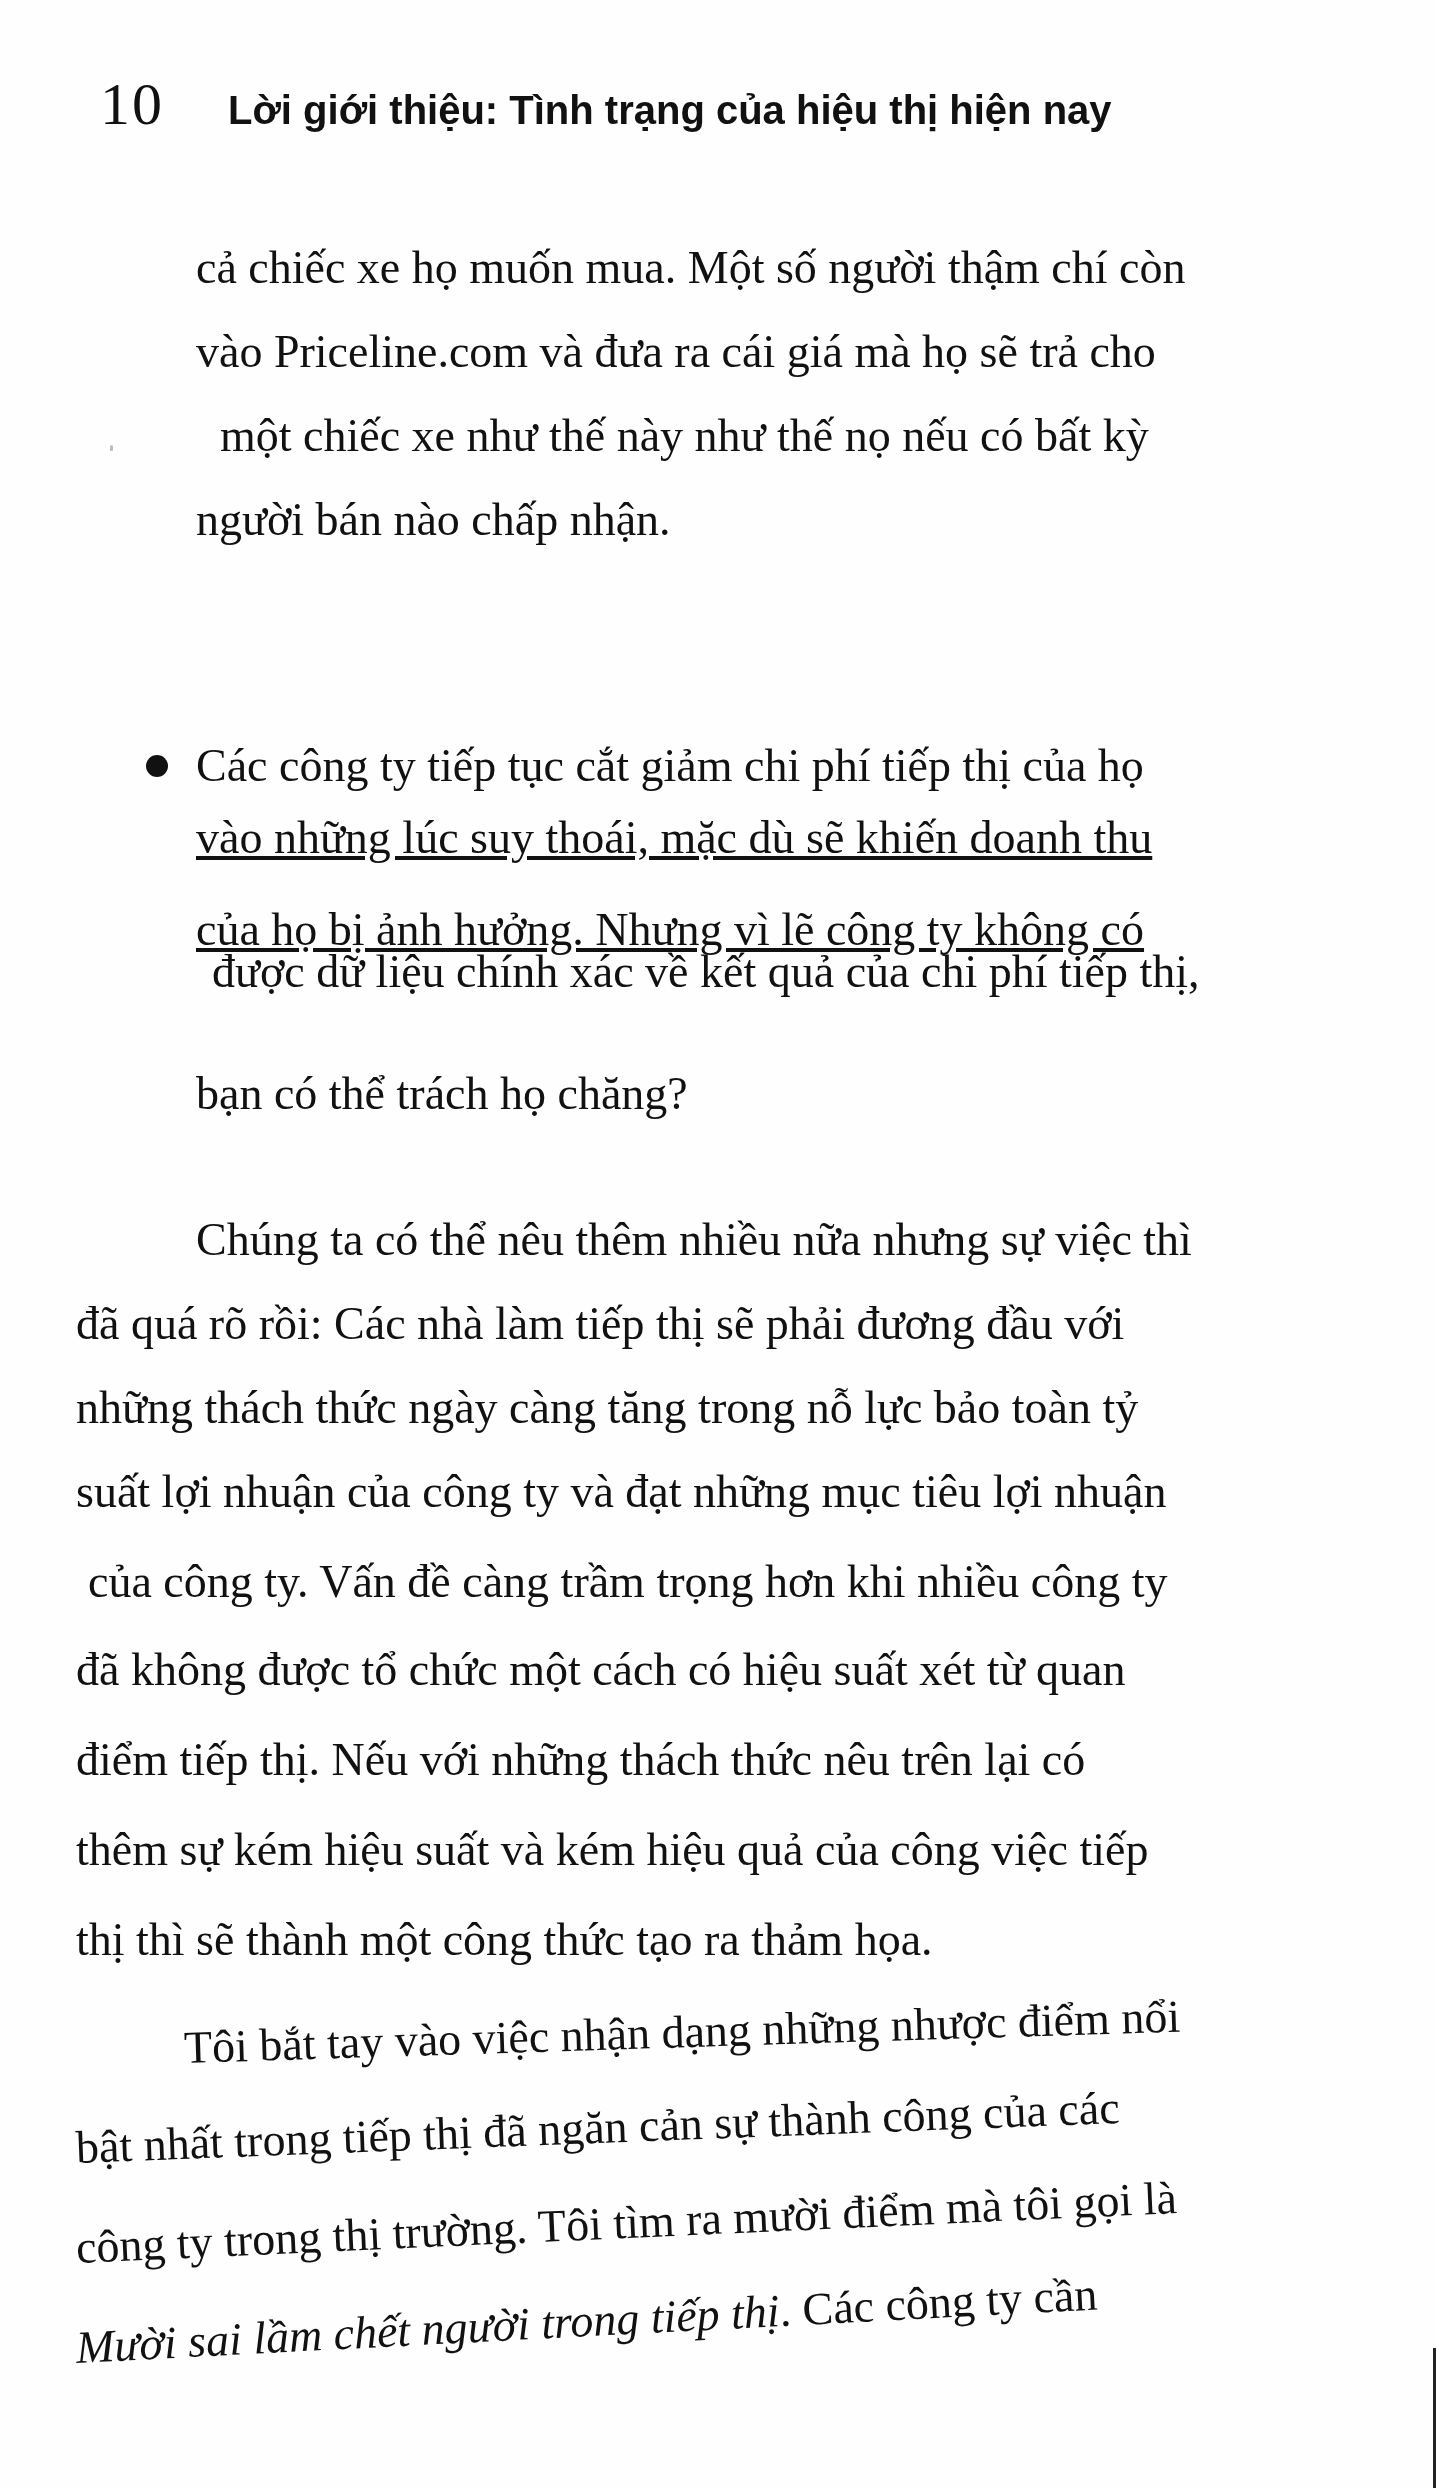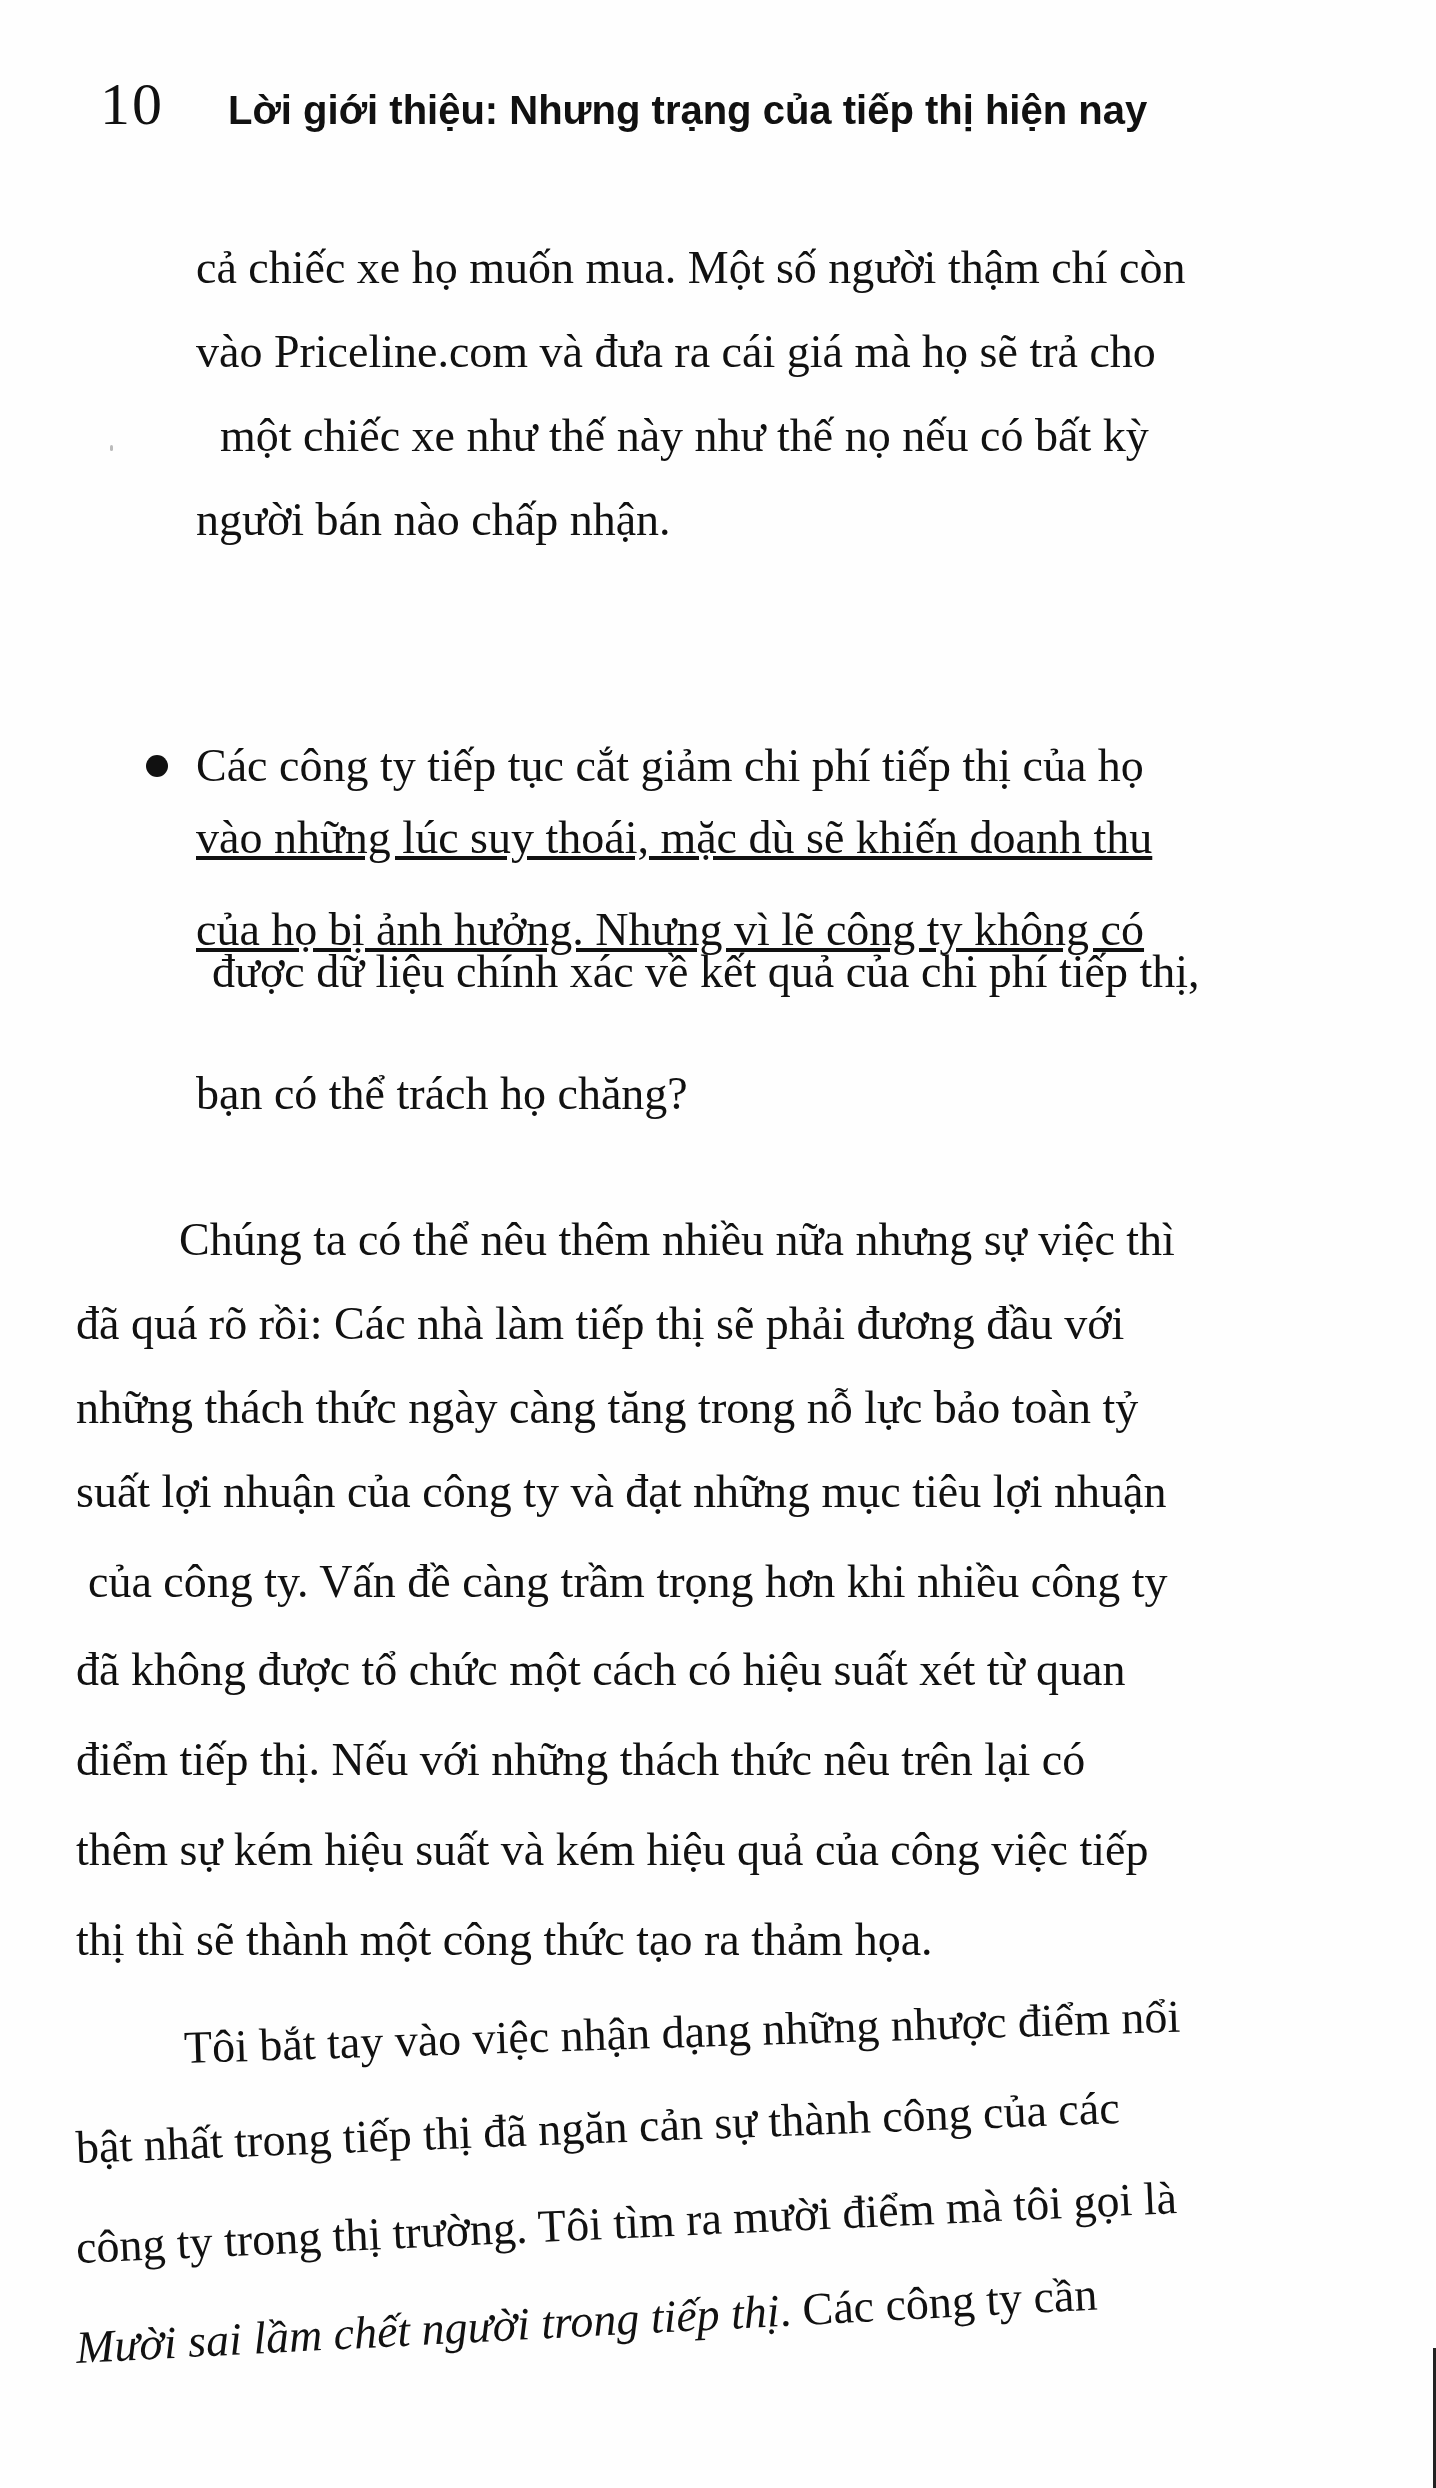--- a/index.html
+++ b/index.html
@@ -72,41 +72,41 @@
     border-radius: 2px;
   }
 </style>
 </head>
 <body>
 
 <div class="page">
 
   <div class="header">
     <span class="page-number">10</span>
-    <span class="running-title">Lời giới thiệu: Nhưng trạng của tiếp thị hiện nay</span>
+    <span class="running-title">Lời giới thiệu: Tình trạng của hiệu thị hiện nay</span>
   </div>
 
   <div>
     <div class="line" style="left:196px; top:238px;">cả chiếc xe họ muốn mua. Một số người thậm chí còn</div>
     <div class="line" style="left:196px; top:322px;">vào Priceline.com và đưa ra cái giá mà họ sẽ trả cho</div>
     <div class="line" style="left:196px; top:406px;margin-left:24px;">một chiếc xe như thế này như thế nọ nếu có bất kỳ</div>
     <div class="line" style="left:196px; top:490px;">người bán nào chấp nhận.</div>
   </div>
 
   <div>
     <span class="bullet" style="left:146px; top:755px;"></span>
     <div class="line" style="left:196px; top:736px;">Các công ty tiếp tục cắt giảm chi phí tiếp thị của họ</div>
     <div class="line" style="left:196px; top:808px;text-decoration:underline;">vào những lúc suy thoái, mặc dù sẽ khiến doanh thu</div>
     <div class="line" style="left:196px; top:900px;text-decoration:underline;">của họ bị ảnh hưởng. Nhưng vì lẽ công ty không có</div>
     <div class="line" style="left:196px; top:942px;margin-left:16px;">được dữ liệu chính xác về kết quả của chi phí tiếp thị,</div>
     <div class="line" style="left:196px; top:1064px;">bạn có thể trách họ chăng?</div>
   </div>
 
   <div>
-    <div class="line" style="left:179px; top:1210px;text-align:center;">Chúng ta có thể nêu thêm nhiều nữa nhưng sự việc thì</div>
+    <div class="line" style="left:196px; top:1210px;text-align:center;">Chúng ta có thể nêu thêm nhiều nữa nhưng sự việc thì</div>
     <div class="line" style="left:76px; top:1294px;">đã quá rõ rồi: Các nhà làm tiếp thị sẽ phải đương đầu với</div>
     <div class="line" style="left:76px; top:1378px;text-align:center;">những thách thức ngày càng tăng trong nỗ lực bảo toàn tỷ</div>
     <div class="line" style="left:76px; top:1462px;">suất lợi nhuận của công ty và đạt những mục tiêu lợi nhuận</div>
     <div class="line" style="left:88px; top:1552px;">của công ty. Vấn đề càng trầm trọng hơn khi nhiều công ty</div>
     <div class="line" style="left:76px; top:1640px;">đã không được tổ chức một cách có hiệu suất xét từ quan</div>
     <div class="line" style="left:76px; top:1730px;">điểm tiếp thị. Nếu với những thách thức nêu trên lại có</div>
     <div class="line" style="left:76px; top:1820px;">thêm sự kém hiệu suất và kém hiệu quả của công việc tiếp</div>
     <div class="line" style="left:76px; top:1910px;">thị thì sẽ thành một công thức tạo ra thảm họa.</div>
   </div>
 

